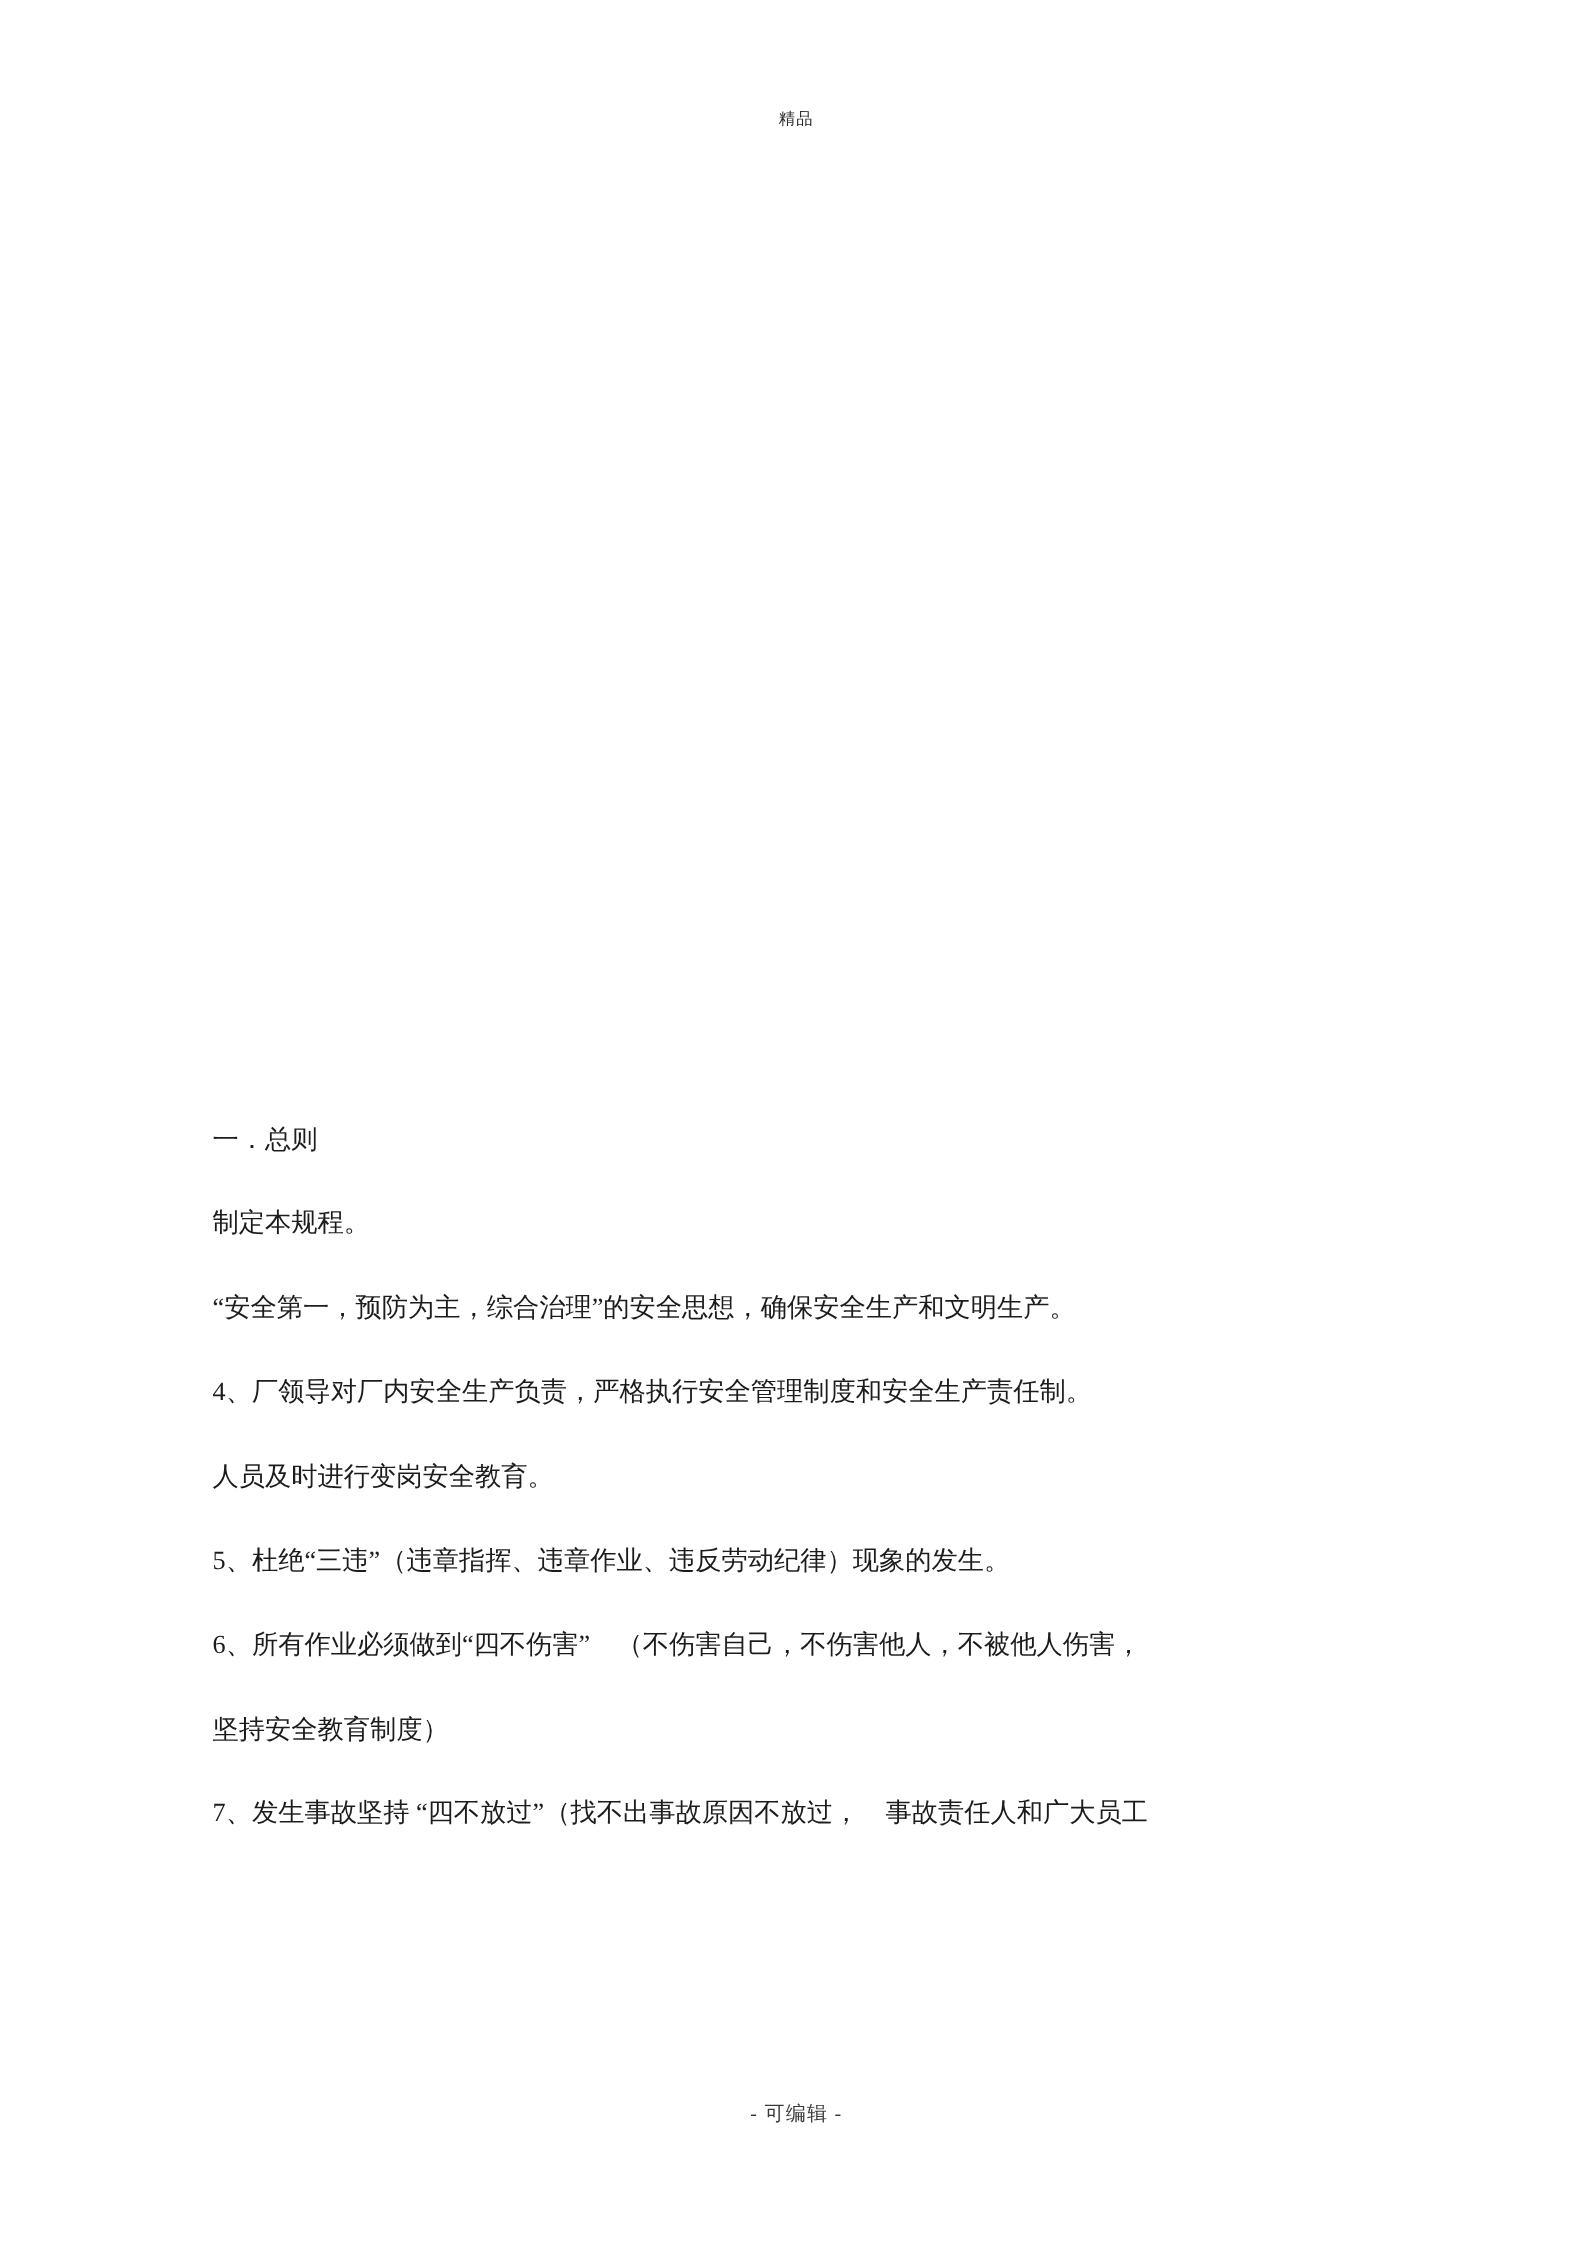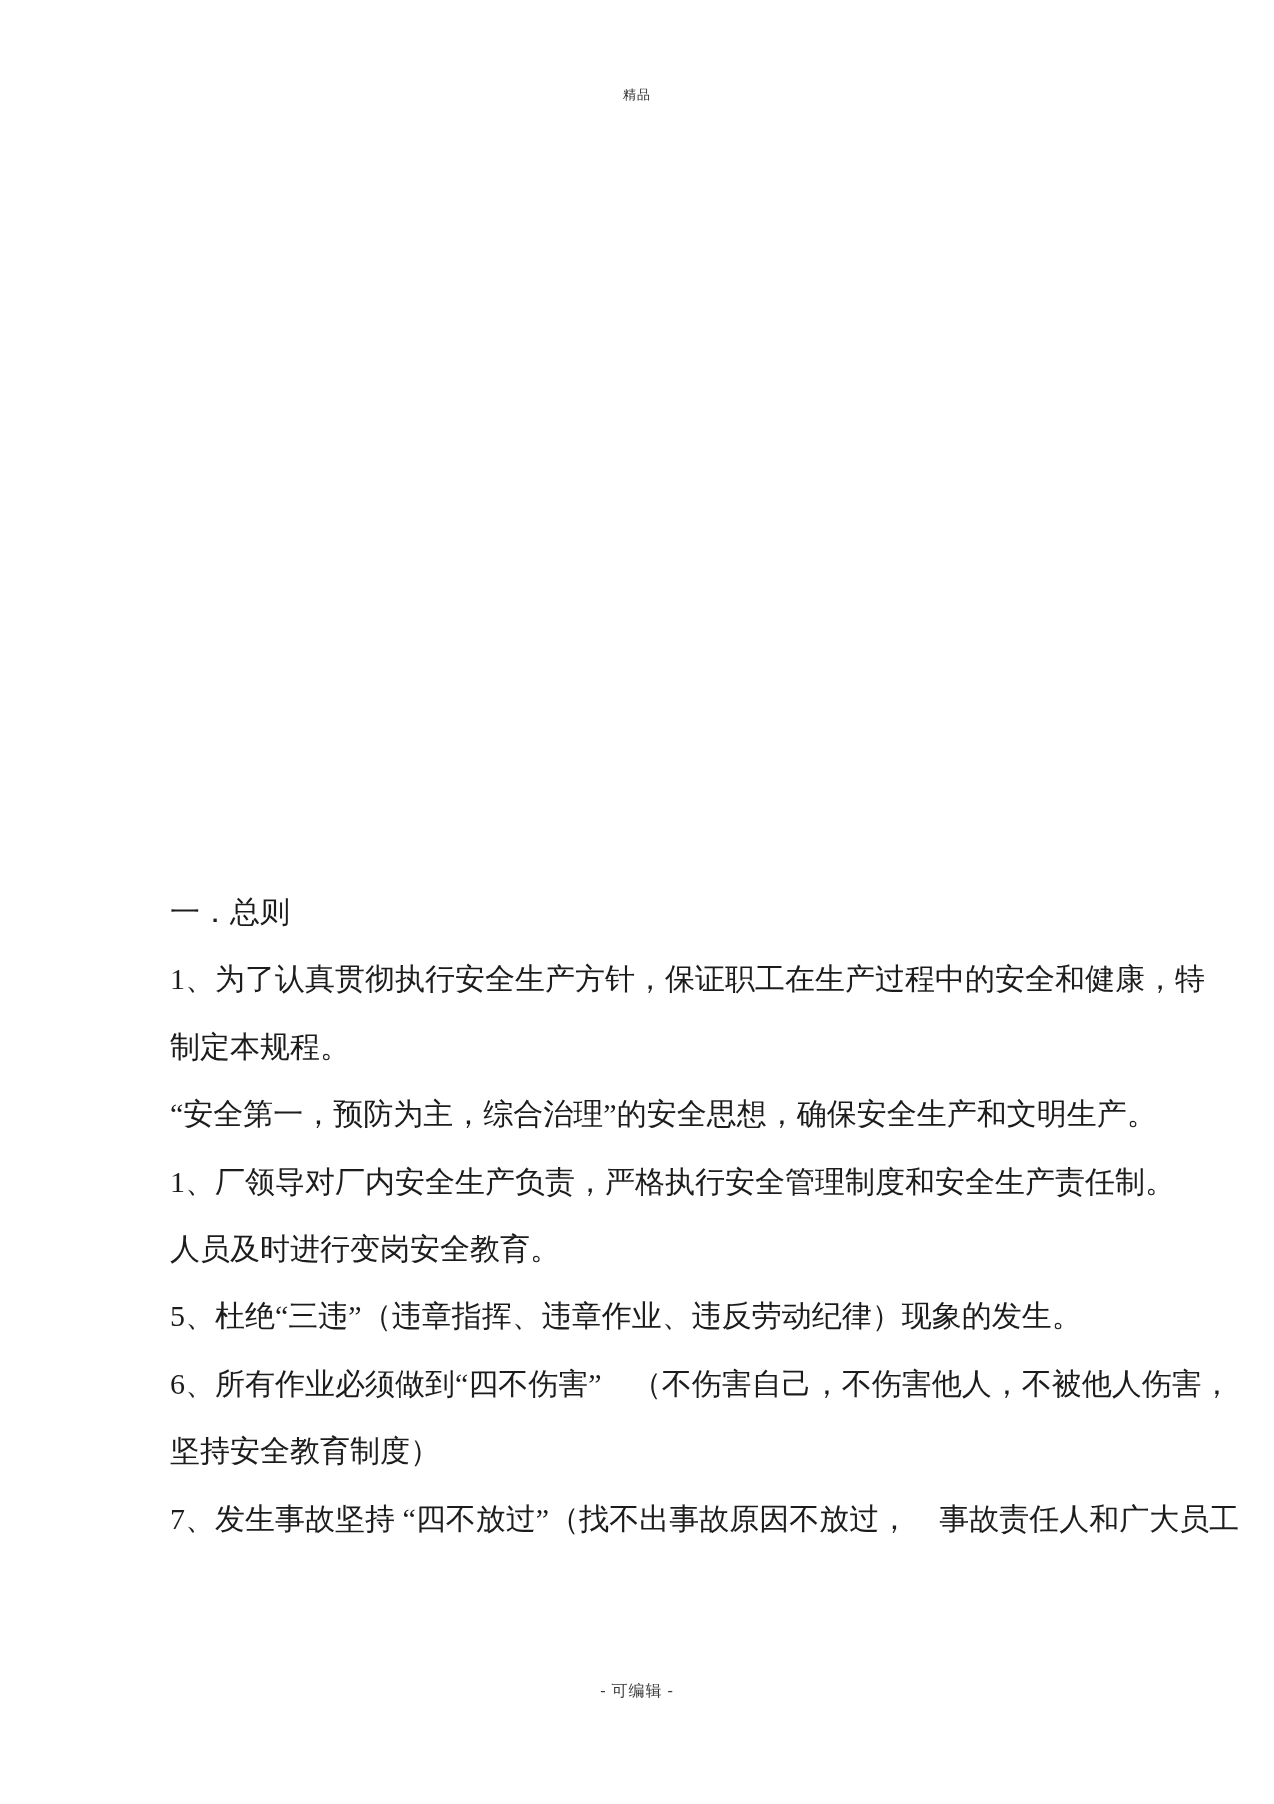--- a/index.html
+++ b/index.html
@@ -24,21 +24,21 @@
     font-size: 13px;
     color: #2b2b2b;
     letter-spacing: 1px;
   }
   .doc {
     position: absolute;
     left: 170px;
     top: 878px;
     width: 970px;
     color: #1c1c1c;
-    font-size: 30px;
+    font-size: 21px;
   }
   .doc .line {
     height: 67.4px;
     line-height: 67.4px;
     white-space: pre;
     overflow: visible;
   }
   .wm-bottom {
     position: absolute;
     top: 1681px;
@@ -52,24 +52,23 @@
 </style>
 </head>
 <body>
 
 <div class="page">
 
   <div class="wm-top">精品</div>
 
   <div class="doc">
     <div class="line">一．总则</div>
-    <div class="line">1、为了认真贯彻执行安全生产方针，保证职工在生产过程中的安全和健康，特</div>
     <div class="line">制定本规程。</div>
     <div class="line">“安全第一，预防为主，综合治理”的安全思想，确保安全生产和文明生产。</div>
-    <div class="line">1、厂领导对厂内安全生产负责，严格执行安全管理制度和安全生产责任制。</div>
+    <div class="line">4、厂领导对厂内安全生产负责，严格执行安全管理制度和安全生产责任制。</div>
     <div class="line">人员及时进行变岗安全教育。</div>
     <div class="line">5、杜绝“三违”（违章指挥、违章作业、违反劳动纪律）现象的发生。</div>
     <div class="line">6、所有作业必须做到“四不伤害”　（不伤害自己，不伤害他人，不被他人伤害，</div>
     <div class="line">坚持安全教育制度）</div>
     <div class="line">7、发生事故坚持 “四不放过”（找不出事故原因不放过，　事故责任人和广大员工</div>
   </div>
 
   <div class="wm-bottom">- 可编辑 -</div>
 
 </div>

